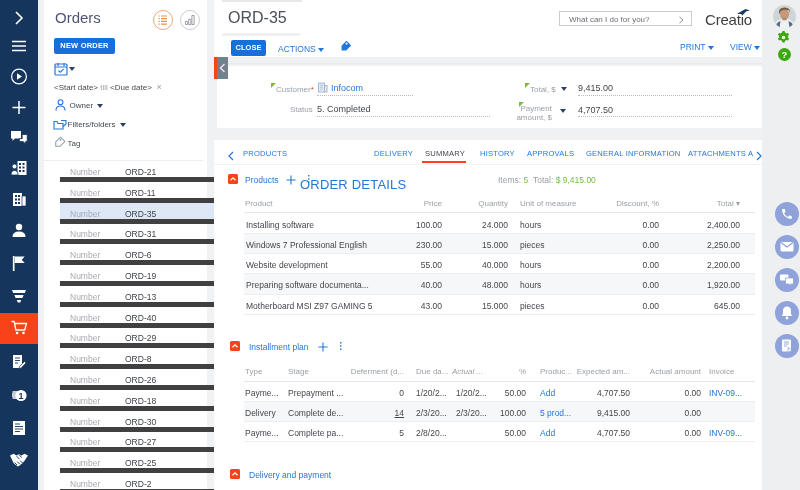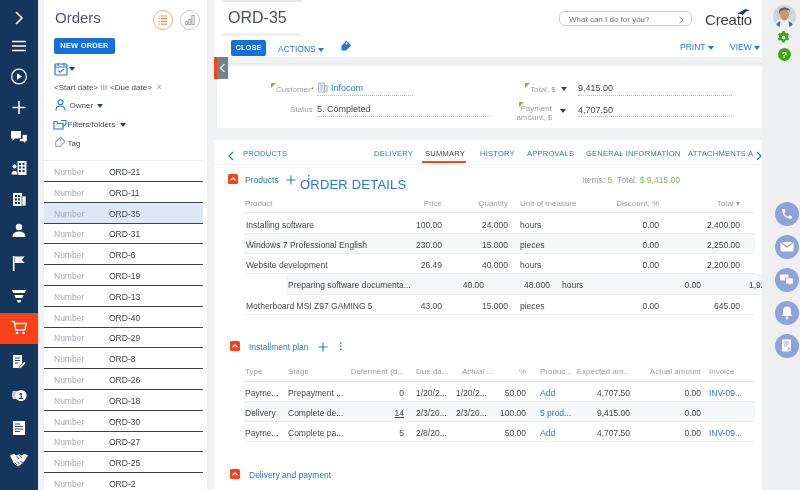--- a/index.html
+++ b/index.html
@@ -9,21 +9,21 @@
 #sidebar { position:absolute; left:0; top:0; width:38px; height:490px; background:#16355c; z-index:5; }
 #sidebar svg { position:absolute; left:50%; transform:translateX(-50%); }
 #cartblock { position:absolute; left:0; top:313px; width:38px; height:31px; background:#f8431a; }
 
 #panel { position:absolute; left:44px; top:0; width:163px; height:490px; background:#fff; }
 #paneltitle { position:absolute; left:11px; top:9px; font-size:15px; color:#4e5476; }
 .circbtn { position:absolute; top:7px; width:20px; height:20px; border-radius:50%; }
 #neworder { position:absolute; left:10px; top:38px; width:61px; height:16px; background:#176fdb; border-radius:2px; color:#fff; font-size:7.5px; font-weight:bold; text-align:center; line-height:16px; letter-spacing:.2px; }
 .filt { position:absolute; font-size:8px; color:#444a50; }
 .gray { color:#9ba0a6;margin-top:20px; }
-.row { position:absolute; left:0; width:159px; height:21px; border-bottom:1px solid #404040; font-size:8.5px; }
+.row { position:absolute; left:16px; width:159px; height:21px; border-bottom:5px solid #404040; font-size:8.5px; }
 .row .n { position:absolute; left:10px; top:6px; color:#a6aaaf; }
 .row .v { position:absolute; left:65px; top:6px; color:#3d4248; }
 
 #mainhead { position:absolute; left:214px; top:0; width:548px; height:57px; background:#fff; }
 #card { position:absolute; left:214px; top:63px; width:548px; height:65px; background:#fff; }
 #content { position:absolute; left:214px; top:140px; width:548px; height:350px; background:#fff; }
 #rightbar { position:absolute; left:762px; top:0; width:38px; height:490px; background:#edeff1; }
 .blue { color:#2577d5; }
 .dd { display:inline-block; width:0; height:0; border-left:3px solid transparent; border-right:3px solid transparent; border-top:4px solid #2d3e66; vertical-align:middle; }
 .dd.b { border-top-color:#2577d5; }
@@ -199,21 +199,21 @@
  <div class="row" style="top:473.0px;">
       <span class="n">Number</span>
       <span class="v">ORD-2</span>
     </div>
 </div>
 
 <div id="mainhead">
  <div class="abs" style="left:8px;top:0;width:80px;height:2px;background:#e5e7e9;"></div>
  <div class="abs" style="left:8px;top:33px;width:78px;height:2.5px;background:#eef0f2;border-radius:2px;"></div>
  <div class="abs" style="left:14px;top:9px;font-size:16px;color:#4a4f58;">ORD-35</div>
- <div class="abs" style="left:345px;top:11px;width:133px;height:15px;border:1px solid #c9ccd1;border-radius:6px;">
+ <div class="abs" style="left:345px;top:11px;width:133px;height:15px;border:1px solid #c9ccd1;border-radius:0;">
    <span style="position:absolute;left:9px;top:3px;font-size:8px;color:#6b6f75;">What can I do for you?</span>
    <svg style="position:absolute;right:6px;top:3.5px" width="8" height="8" viewBox="0 0 8 8">
         <path d="M2.5 1 L6 4 L2.5 7" stroke="#8a8e94" stroke-width="1" fill="none"></path>
       </svg>
  </div>
  <div class="abs" style="left:491px;top:11px;font-size:15px;color:#404040;letter-spacing:-.2px;">Creatio</div>
  <svg class="abs" style="left:523px;top:9px" width="13" height="6" viewBox="0 0 13 6">
       <path d="M0 4.8 L8.5 0 L13 1.6 L9.3 2.3 L6.5 5.2 Z" fill="#1d3a63"></path>
     </svg>
  <div class="abs" style="left:17px;top:40px;width:35px;height:16px;background:#176fdb;border-radius:2px;color:#fff;font-size:7.5px;font-weight:bold;text-align:center;line-height:16px;">CLOSE</div>
@@ -288,21 +288,21 @@
     </svg>
  <svg class="abs" style="left:14px;top:34px" width="10" height="10" viewBox="0 0 10 10">
       <rect width="10" height="10" rx="1.5" fill="#f8431a"></rect>
       <path d="M2.5 6.2 L5 3.8 L7.5 6.2" stroke="#fff" stroke-width="1.2" fill="none"></path>
     </svg>
  <div class="abs blue" style="left:31px;top:35px;font-size:8.5px;">Products</div>
  <svg class="abs" style="left:72px;top:34.5px" width="10" height="10" viewBox="0 0 10 10">
       <path d="M5 .5v9M.5 5h9" stroke="#2577d5" stroke-width="1.1"></path>
     </svg>
  <div class="abs blue" style="left:90px;top:33px;font-size:9.5px;font-weight:bold;">⋮</div>
- <div class="abs" style="left:292px;top:35px;width:250px;text-align:center;font-size:8.5px;color:#9ba0a6;">Items: <span style="color:#72bf44">5</span> &nbsp;Total: <span style="color:#72bf44">$ 9,415.00</span></div>
+ <div class="abs" style="left:284px;top:35px;width:250px;text-align:left;font-size:8.5px;color:#9ba0a6;">Items: <span style="color:#72bf44">5</span> &nbsp;Total: <span style="color:#72bf44">$ 9,415.00</span></div>
  <div class="abs" style="left:31px;top:59px;font-size:8px;color:#9ba0a6;">Product</div>
  <div class="abs" style="left:138px;top:59px;width:90px;text-align:right;font-size:8px;color:#9ba0a6;">Price</div>
  <div class="abs" style="left:204px;top:59px;width:90px;text-align:right;font-size:8px;color:#9ba0a6;">Quantity</div>
  <div class="abs" style="left:306px;top:59px;font-size:8px;color:#9ba0a6;">Unit of measure</div>
  <div class="abs" style="left:355px;top:59px;width:90px;text-align:right;font-size:8px;color:#9ba0a6;">Discount, %</div>
  <div class="abs" style="left:436px;top:59px;width:90px;text-align:right;font-size:8px;color:#9ba0a6;">Total ▾</div>
  <div class="abs" style="left:30px;top:72px;width:511px;height:1px;background:#e4e6e9;"></div>
  <div class="abs" style="left:30px;top:73.5px;width:511px;height:20.3px;border-bottom:1px solid #eceef0;font-size:8.5px;color:#42464c;">
       <span class="abs" style="left:2px;top:6px;">Installing software</span>
       <span class="abs" style="left:108px;top:6px;width:90px;text-align:right;">100.00</span>
@@ -314,27 +314,27 @@
  <div class="abs" style="left:30px;top:93.8px;width:511px;height:20.3px;background:#f6f7f8;border-bottom:1px solid #eceef0;font-size:8.5px;color:#42464c;">
       <span class="abs" style="left:2px;top:6px;">Windows 7 Professional English</span>
       <span class="abs" style="left:108px;top:6px;width:90px;text-align:right;">230.00</span>
       <span class="abs" style="left:174px;top:6px;width:90px;text-align:right;">15.000</span>
       <span class="abs" style="left:276px;top:6px;">pieces</span>
       <span class="abs" style="left:325px;top:6px;width:90px;text-align:right;">0.00</span>
       <span class="abs" style="left:406px;top:6px;width:90px;text-align:right;">2,250.00</span>
     </div>
  <div class="abs" style="left:30px;top:114.1px;width:511px;height:20.3px;border-bottom:1px solid #eceef0;font-size:8.5px;color:#42464c;">
       <span class="abs" style="left:2px;top:6px;">Website development</span>
-      <span class="abs" style="left:108px;top:6px;width:90px;text-align:right;">26.49</span>
+      <span class="abs" style="left:108px;top:6px;width:90px;text-align:right;">55.00</span>
       <span class="abs" style="left:174px;top:6px;width:90px;text-align:right;">40.000</span>
       <span class="abs" style="left:276px;top:6px;">hours</span>
       <span class="abs" style="left:325px;top:6px;width:90px;text-align:right;">0.00</span>
       <span class="abs" style="left:406px;top:6px;width:90px;text-align:right;">2,200.00</span>
     </div>
- <div class="abs" style="left:30px;top:134.4px;width:511px;height:20.3px;background:#f6f7f8;border-bottom:1px solid #eceef0;font-size:8.5px;color:#42464c;margin-left:42px;">
+ <div class="abs" style="left:30px;top:134.4px;width:511px;height:20.3px;background:#f6f7f8;border-bottom:1px solid #eceef0;font-size:8.5px;color:#42464c;">
       <span class="abs" style="left:2px;top:6px;">Preparing software documenta...</span>
       <span class="abs" style="left:108px;top:6px;width:90px;text-align:right;">40.00</span>
       <span class="abs" style="left:174px;top:6px;width:90px;text-align:right;">48.000</span>
       <span class="abs" style="left:276px;top:6px;">hours</span>
       <span class="abs" style="left:325px;top:6px;width:90px;text-align:right;">0.00</span>
       <span class="abs" style="left:406px;top:6px;width:90px;text-align:right;">1,920.00</span>
     </div>
  <div class="abs" style="left:30px;top:154.7px;width:511px;height:20.3px;border-bottom:1px solid #eceef0;font-size:8.5px;color:#42464c;">
       <span class="abs" style="left:2px;top:6px;">Motherboard MSI Z97 GAMING 5</span>
       <span class="abs" style="left:108px;top:6px;width:90px;text-align:right;">43.00</span>
@@ -349,21 +349,21 @@
     </svg>
  <div class="abs blue" style="left:35px;top:202px;font-size:8.5px;">Installment plan</div>
  <svg class="abs" style="left:104px;top:201.5px" width="10" height="10" viewBox="0 0 10 10">
       <path d="M5 .5v9M.5 5h9" stroke="#2577d5" stroke-width="1.1"></path>
     </svg>
  <div class="abs blue" style="left:122px;top:200px;font-size:9.5px;font-weight:bold;">⋮</div>
  <div class="abs" style="left:31px;top:227px;font-size:8px;color:#9ba0a6;">Type</div>
  <div class="abs" style="left:74px;top:227px;font-size:8px;color:#9ba0a6;">Stage</div>
  <div class="abs" style="left:100px;top:227px;width:90px;text-align:right;font-size:8px;color:#9ba0a6;">Deferment (d...</div>
  <div class="abs" style="left:202px;top:227px;font-size:8px;color:#9ba0a6;">Due da...</div>
- <div class="abs" style="left:248px;top:227px;font-size:8px;color:#9ba0a6;font-style:italic;">Actual ...</div>
+ <div class="abs" style="left:238px;top:227px;font-size:8px;color:#9ba0a6;font-style:italic;">Actual ...</div>
  <div class="abs" style="left:222px;top:227px;width:90px;text-align:right;font-size:8px;color:#9ba0a6;">%</div>
  <div class="abs" style="left:326px;top:227px;font-size:8px;color:#9ba0a6;">Produc...</div>
  <div class="abs" style="left:326px;top:227px;width:90px;text-align:right;font-size:8px;color:#9ba0a6;">Expected am...</div>
  <div class="abs" style="left:397px;top:227px;width:90px;text-align:right;font-size:8px;color:#9ba0a6;">Actual amount</div>
  <div class="abs" style="left:495px;top:227px;font-size:8px;color:#9ba0a6;">Invoice</div>
  <div class="abs" style="left:30px;top:241px;width:511px;height:1px;background:#e4e6e9;"></div>
  <div class="abs" style="left:30px;top:241.5px;width:511px;height:20.3px;border-bottom:1px solid #eceef0;font-size:8.5px;color:#42464c;">
       <span class="abs" style="left:1px;top:6px;">Payme...</span>
       <span class="abs" style="left:44px;top:6px;">Prepayment ...</span>
       <span class="abs" style="left:100px;top:6px;width:60px;text-align:right;">0</span>

